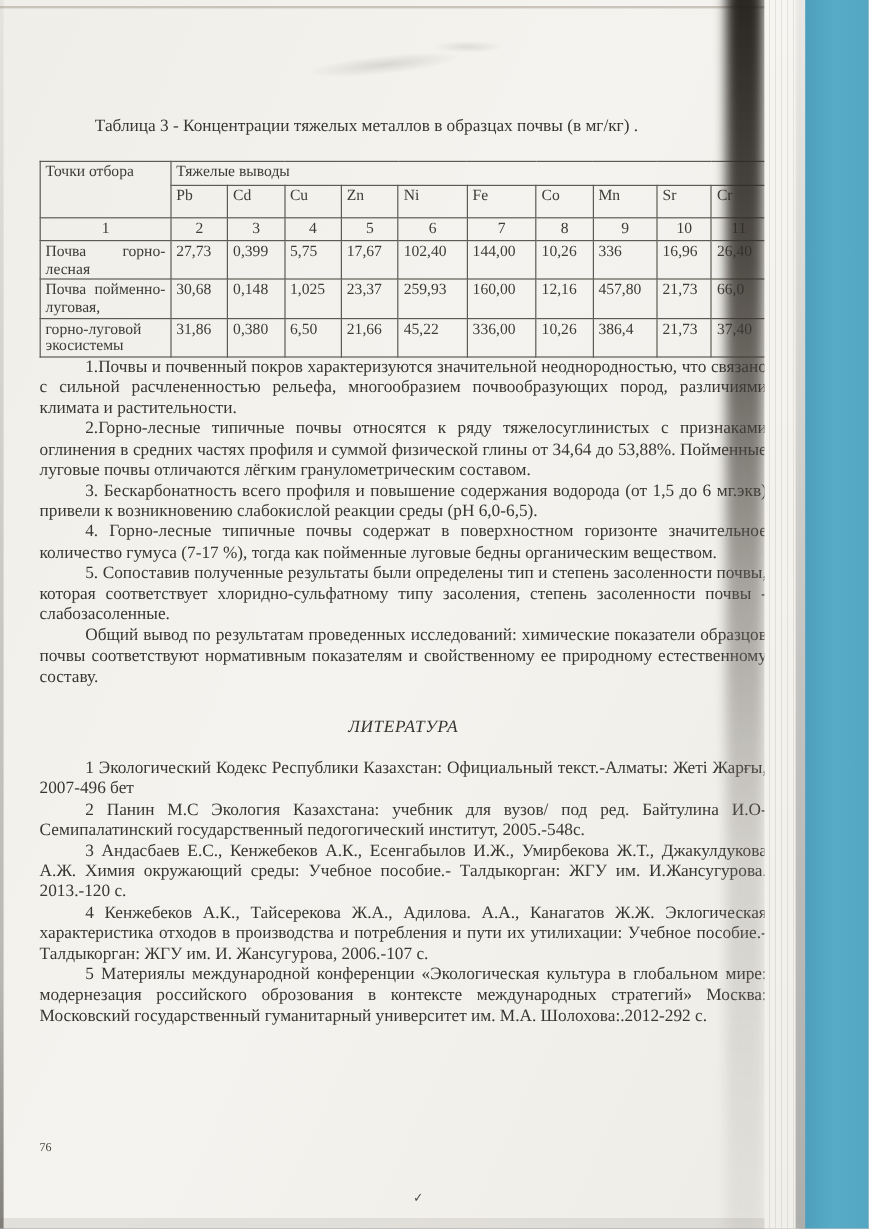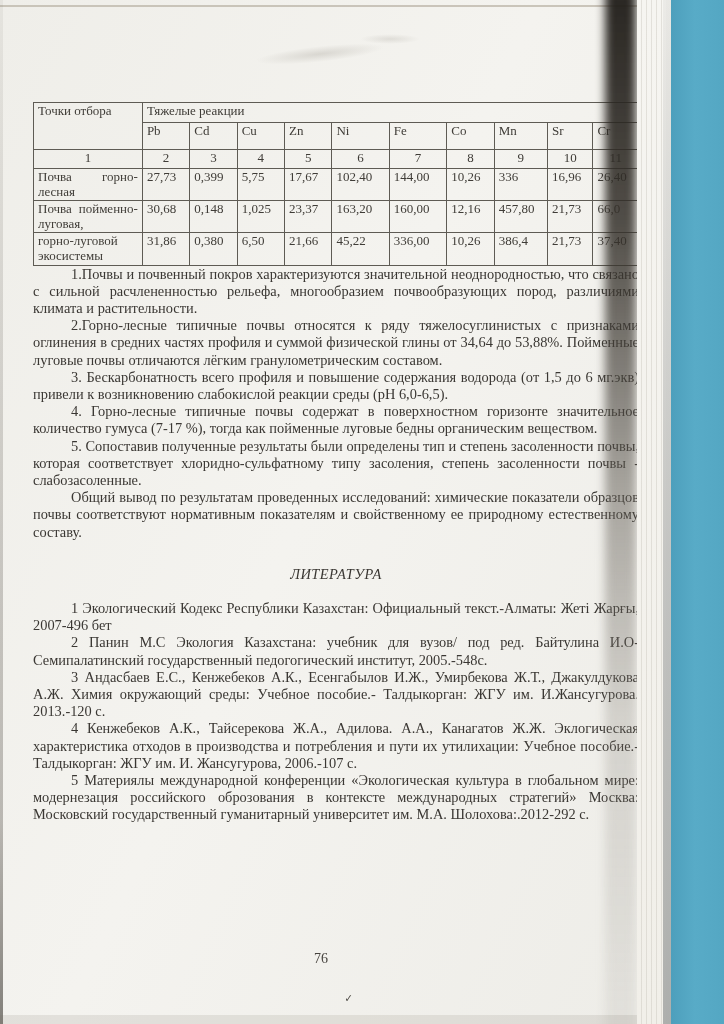--- a/index.html
+++ b/index.html
@@ -45,56 +45,57 @@
   table.metals th,table.metals td{border:1px solid #5e5b54;padding:1px 4px;
     font-weight:normal;vertical-align:top;text-align:left;overflow:hidden;}
   th.group{text-align:center;height:17px;vertical-align:middle;}
   th.pointcol{vertical-align:middle;text-align:center;}
   th.metal{height:24px;}
   tr.idx td{text-align:center;height:16px;}
   tr.datarow td{height:29px;}
   
   .lit-heading{text-align:center;text-indent:0 !important;margin-top:25px !important;
     margin-bottom:17px !important;letter-spacing:.5px;font-style:italic;}
-  .page-number{position:absolute;top:951px;left:18px;width:606px;text-align:center;
-    font-size:14px;color:#46433e;}
+  .page-number{position:absolute;top:951px;left:33px;width:606px;
+    font-size:10px;color:#46433e;}
   .tick{position:absolute;top:992px;left:344px;font-size:11px;color:#4e4b45;
     font-family:"DejaVu Sans",sans-serif;transform:scaleX(.9);}
 </style>
 </head>
 <body>
 
 <div class="screenshot">
 
   <div class="top-line"></div>
   <div class="smudge1"></div>
   <div class="smudge2"></div>
 
   <div class="text-block">
 
 
+    <p class="caption">Таблица 3 - Концентрации тяжелых металлов в образцах почвы (в мг/кг) .</p>
 
     <table class="metals">
       <colgroup>
         <col style="width:108px">
           <col style="width:47px">
           <col style="width:47px">
           <col style="width:47px">
         <col style="width:47px">
           <col style="width:57px">
           <col style="width:57px">
           <col style="width:47px">
         <col style="width:53px">
           <col style="width:45px">
           <col style="width:45px">
       </colgroup>
       <tbody>
           <tr>
         <th class="pointcol" rowspan="2">Точки отбора</th>
-        <th class="group" colspan="10">Тяжелые реакции</th>
+        <th class="group" colspan="10">Тяжелые выводы</th>
       </tr>
       <tr>
         <th class="metal">Pb</th>
         <th class="metal">Cd</th>
         <th class="metal">Cu</th>
         <th class="metal">Zn</th>
         <th class="metal">Ni</th>
         <th class="metal">Fe</th>
         <th class="metal">Co</th>
         <th class="metal">Mn</th>
@@ -126,21 +127,21 @@
         <td>336</td>
         <td>16,96</td>
         <td>26,40</td>
       </tr>
       <tr class="datarow">
         <td style="text-align:justify">Почва пойменно-луговая,</td>
         <td>30,68</td>
         <td>0,148</td>
         <td>1,025</td>
         <td>23,37</td>
-        <td>163,20</td>
+        <td>259,93</td>
         <td>160,00</td>
         <td>12,16</td>
         <td>457,80</td>
         <td>21,73</td>
         <td>66,0</td>
       </tr>
       <tr class="datarow">
         <td>горно-луговой экосистемы</td>
         <td>31,86</td>
         <td>0,380</td>

